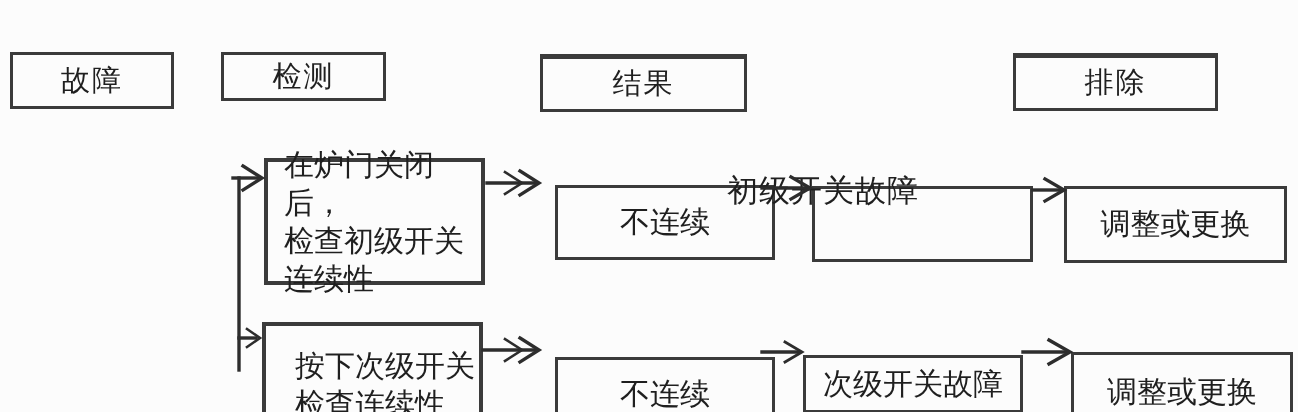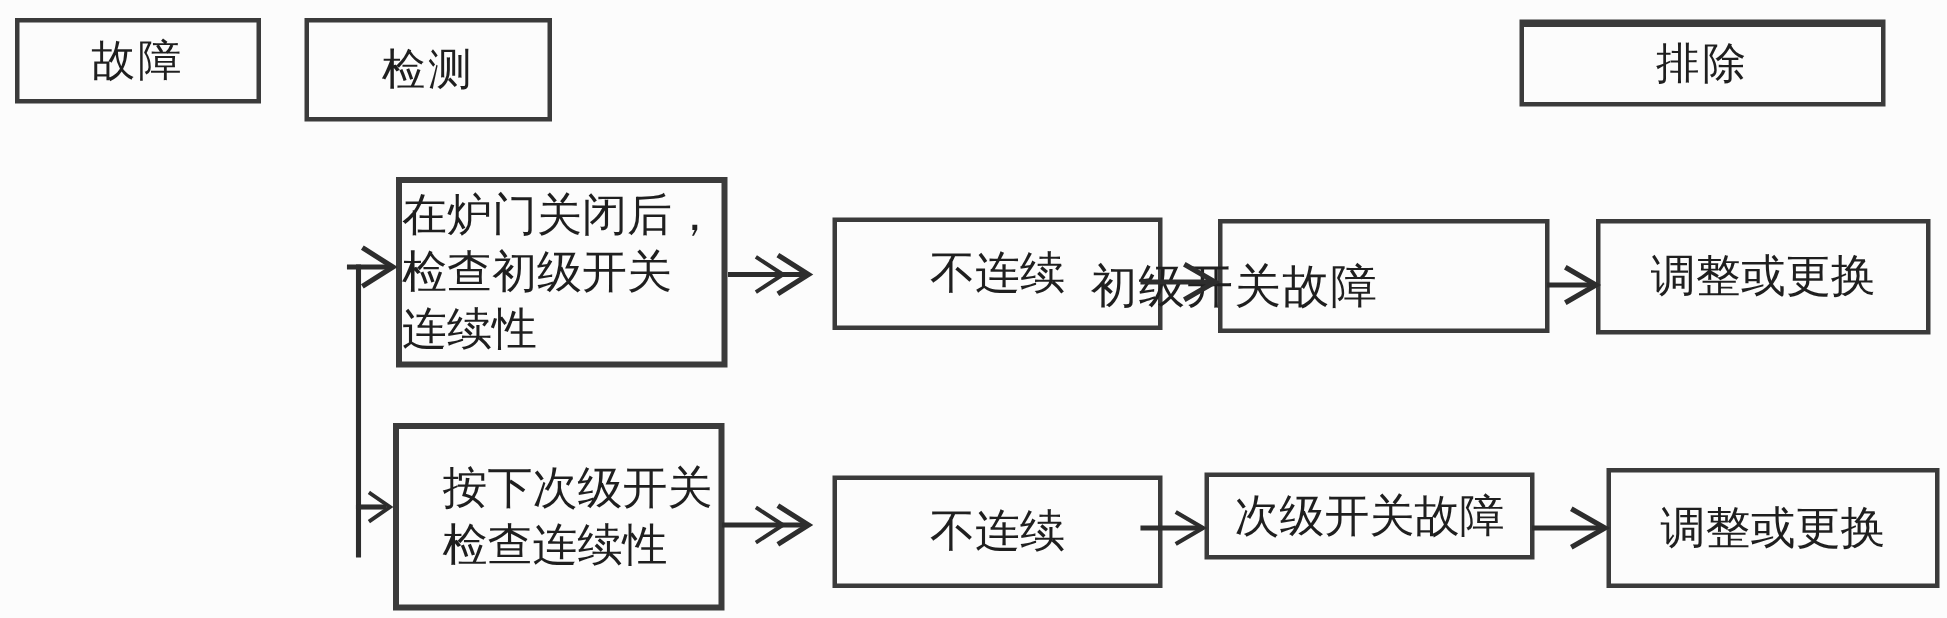--- a/index.html
+++ b/index.html
@@ -16,37 +16,38 @@
     overflow:hidden;
   }
   .diagram{position:relative;width:1298px;height:412px;}
   .box{
     position:absolute;
     border:3px solid var(--border);
     background:transparent;
     display:flex;align-items:center;justify-content:center;
     box-sizing:border-box;
     color:var(--text);
+    margin-top:40px;
   }
   .header{font-size:29px;letter-spacing:2px;}
   .header.thicktop{border-top-width:5px;}
   .node{font-size:30px;}
   .thick{border-width:4px;}
   .left-align{justify-content:flex-start;text-align:left;}
   .prelines{white-space:pre-line;line-height:38px;}
   .nudge{transform:translateX(13px);}
   
   #h-fault  {left:10px;  top:12px; width:164px; height:57px;}
-  #h-detect {left:203px; top:12px; width:165px; height:69px;}
+  #h-detect {left:221px; top:12px; width:165px; height:49px;}
   #h-result {left:540px; top:14px; width:207px; height:58px;}
   #h-cause  {left:770px; top:14px; width:210px; height:58px;}
-  #h-fix    {left:1013px;top:13px; width:244px; height:58px;}
+  #h-fix    {left:1013px;top:13px; width:205px; height:58px;}
   
   #fault-box{left:10px;  top:133px;width:223px; height:75px; font-size:29px; white-space:nowrap; padding-left:2px;}
-  #det1     {left:264px; top:118px;width:221px; height:127px;}
+  #det1     {left:264px; top:118px;width:221px; height:127px;padding-left:16px;}
   #res1     {left:542px; top:145px;width:220px; height:75px;}
   #cause1   {left:812px; top:146px;width:221px; height:76px;}
   #fix1     {left:1064px;top:146px;width:223px; height:77px;}
   #det2     {left:262px; top:282px;width:221px; height:125px;padding-left:29px;}
   #res2     {left:542px; top:317px;width:220px; height:75px;}
   #cause2   {left:803px; top:315px;width:220px; height:58px;}
   #fix2     {left:1071px;top:312px;width:222px; height:80px;}
   
   .overflow-label{
     position:absolute;left:727px;top:170px;
@@ -62,20 +63,21 @@
     stroke-linecap:square;
   }
 </style>
 </head>
 <body>
 
 <div class="diagram">
 
   <div class="box header" id="h-fault">故障</div>
   <div class="box header" id="h-detect">检测</div>
+  <div class="box header thicktop" id="h-result">结果</div>
   <div class="box header thicktop" id="h-fix">排除</div>
 
   <div class="box node thick left-align prelines" id="det1">在炉门关闭后，
 检查初级开关
 连续性</div>
   <div class="box node nudge" id="res1">不连续</div>
   <div class="box node" id="cause1"></div>
   <div class="box node" id="fix1">调整或更换</div>
 
   <div class="overflow-label">初级开关故障</div>

